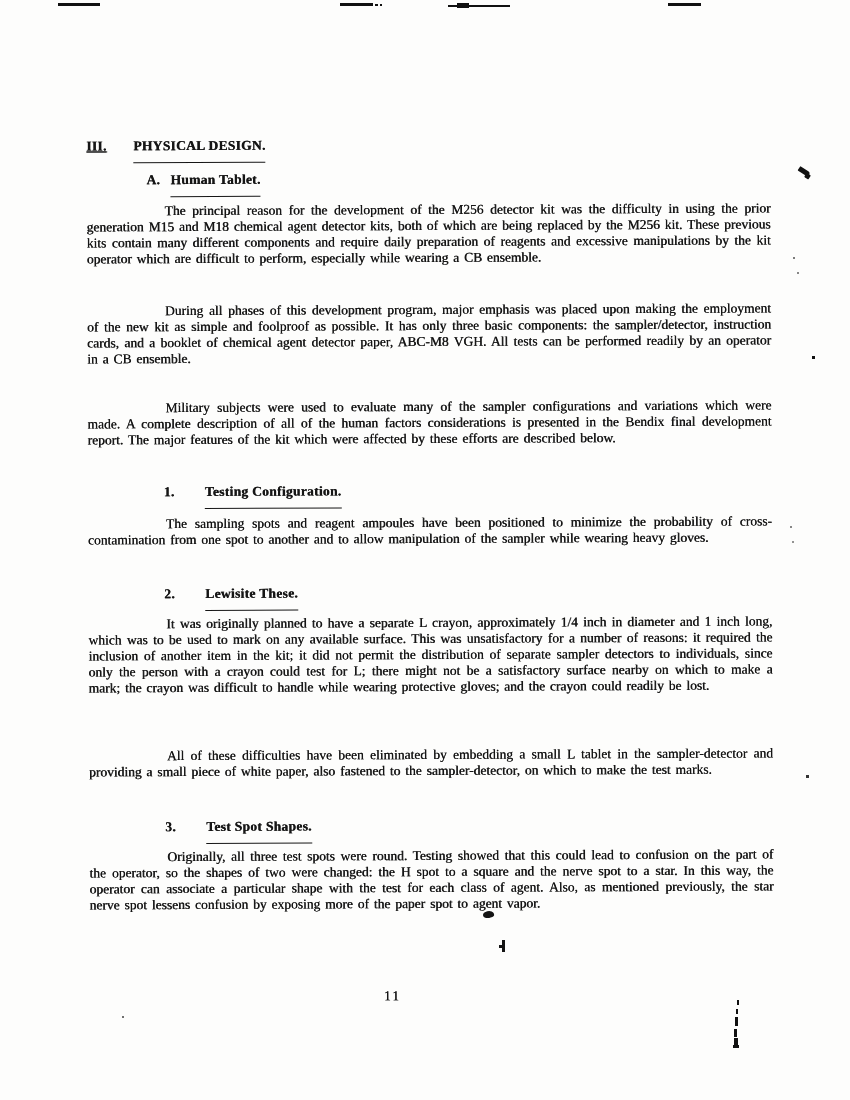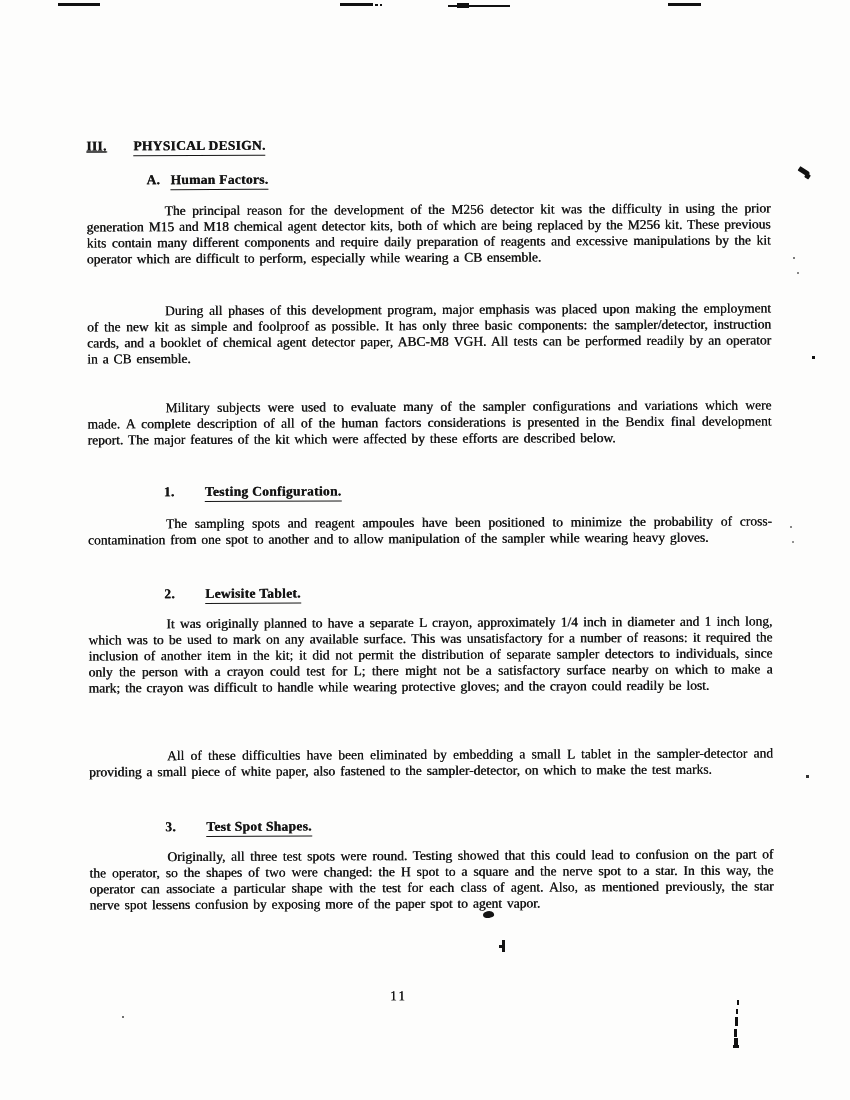--- a/index.html
+++ b/index.html
@@ -19,28 +19,28 @@
   }
   .blk{position:absolute;left:0;width:684px;margin:0;}
   .body-par{
     text-align:justify;
     text-indent:78px;
     font-size:13.5px;
     line-height:16px;
     word-spacing:1.5px;
   }
   .heading{font-size:13.5px;line-height:16px;font-weight:bold;letter-spacing:0.3px;}
-  .underlined{border-bottom:1.6px solid #161616;padding-bottom:2px;}
+  .underlined{border-bottom:1.6px solid #161616;padding-bottom:9px;}
   .hnum-main{display:inline-block;width:47px;text-decoration:underline;}
   .hnum-sub{display:inline-block;width:24px;}
   .h-sub{padding-left:60px;}
   .hnum-item{display:inline-block;width:41px;}
   .h-item{padding-left:76px;}
   .page-number{
-    position:absolute;left:300px;top:988px;
+    position:absolute;left:294px;top:988px;
     font-size:13.5px;letter-spacing:2px;
   }
   
   .art{position:absolute;background:#111;}
   .blob-comma{
     position:absolute;left:798px;top:169px;width:12px;height:5px;
     background:#111;border-radius:1px 4px 4px 1px;
     transform:rotate(33deg);
   }
   .blob-comma:after{
@@ -58,37 +58,37 @@
 </head>
 <body>
 
 <div class="page-content">
 
   <div class="blk heading" style="top:137px">
     <span class="hnum-main">III.</span><span class="underlined">PHYSICAL DESIGN.</span>
   </div>
 
   <div class="blk heading h-sub" style="top:171px">
-    <span class="hnum-sub">A.</span><span class="underlined">Human Factors.</span>
+    <span class="hnum-sub">A.</span><span class="underlined">Human Tablet.</span>
   </div>
 
   <p class="blk body-par" style="top:202px">The principal reason for the development of the M256 detector kit was the difficulty in using the prior generation M15 and M18 chemical agent detector kits, both of which are being replaced by the M256 kit. These previous kits contain many different components and require daily preparation of reagents and excessive manipulations by the kit operator which are difficult to perform, especially while wearing a CB ensemble.</p>
 
   <p class="blk body-par" style="top:302px">During all phases of this development program, major emphasis was placed upon making the employment of the new kit as simple and foolproof as possible. It has only three basic components: the sampler/detector, instruction cards, and a booklet of chemical agent detector paper, ABC-M8 VGH. All tests can be performed readily by an operator in a CB ensemble.</p>
 
   <p class="blk body-par" style="top:399px">Military subjects were used to evaluate many of the sampler configurations and variations which were made. A complete description of all of the human factors considerations is presented in the Bendix final development report. The major features of the kit which were affected by these efforts are described below.</p>
 
   <div class="blk heading h-item" style="top:483px">
     <span class="hnum-item">1.</span><span class="underlined">Testing Configuration.</span>
   </div>
 
   <p class="blk body-par" style="top:515px">The sampling spots and reagent ampoules have been positioned to minimize the probability of cross-contamination from one spot to another and to allow manipulation of the sampler while wearing heavy gloves.</p>
 
   <div class="blk heading h-item" style="top:585px">
-    <span class="hnum-item">2.</span><span class="underlined">Lewisite Tablet.</span>
+    <span class="hnum-item">2.</span><span class="underlined">Lewisite These.</span>
   </div>
 
   <p class="blk body-par" style="top:615px">It was originally planned to have a separate L crayon, approximately 1/4 inch in diameter and 1 inch long, which was to be used to mark on any available surface. This was unsatisfactory for a number of reasons: it required the inclusion of another item in the kit; it did not permit the distribution of separate sampler detectors to individuals, since only the person with a crayon could test for L; there might not be a satisfactory surface nearby on which to make a mark; the crayon was difficult to handle while wearing protective gloves; and the crayon could readily be lost.</p>
 
   <p class="blk body-par" style="top:747px">All of these difficulties have been eliminated by embedding a small L tablet in the sampler-detector and providing a small piece of white paper, also fastened to the sampler-detector, on which to make the test marks.</p>
 
   <div class="blk heading h-item" style="top:818px">
     <span class="hnum-item">3.</span><span class="underlined">Test Spot Shapes.</span>
   </div>
 

